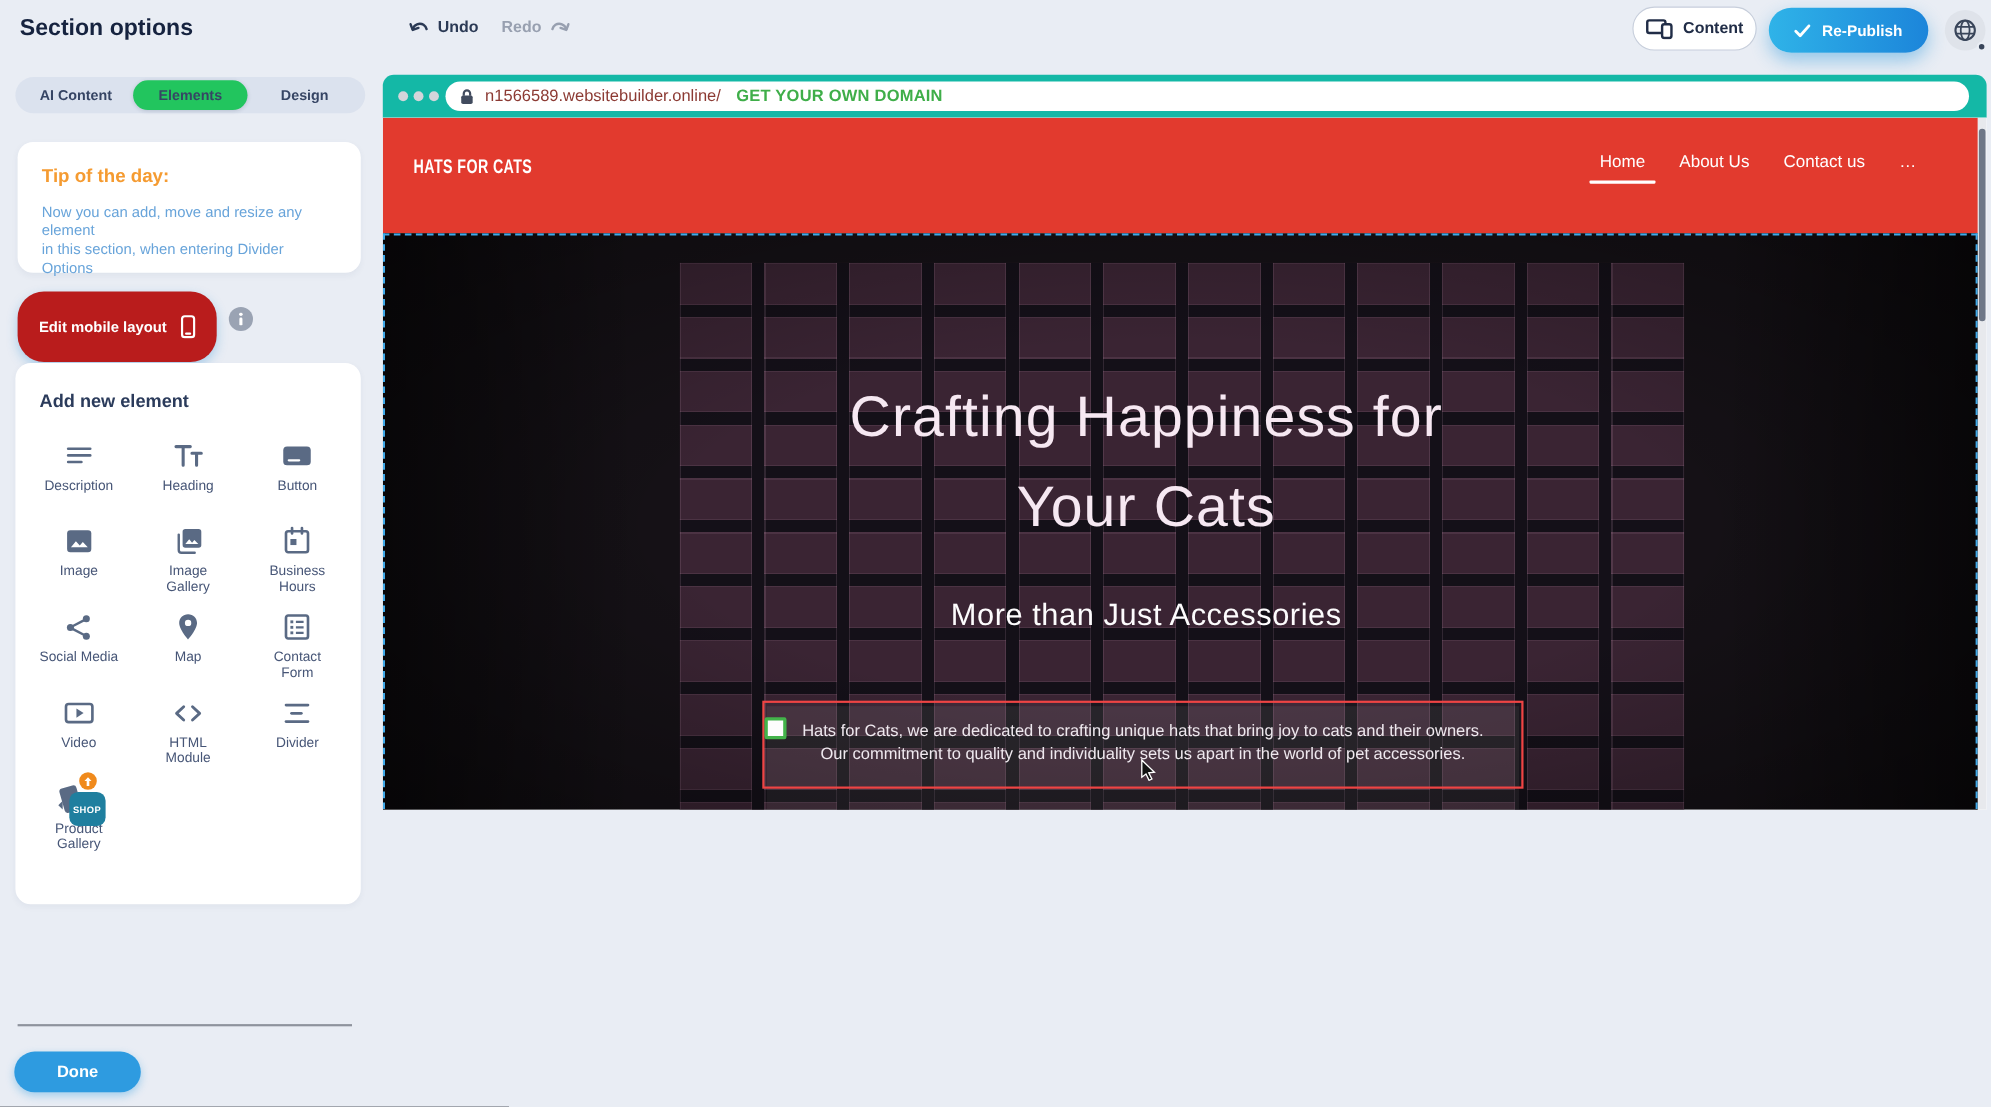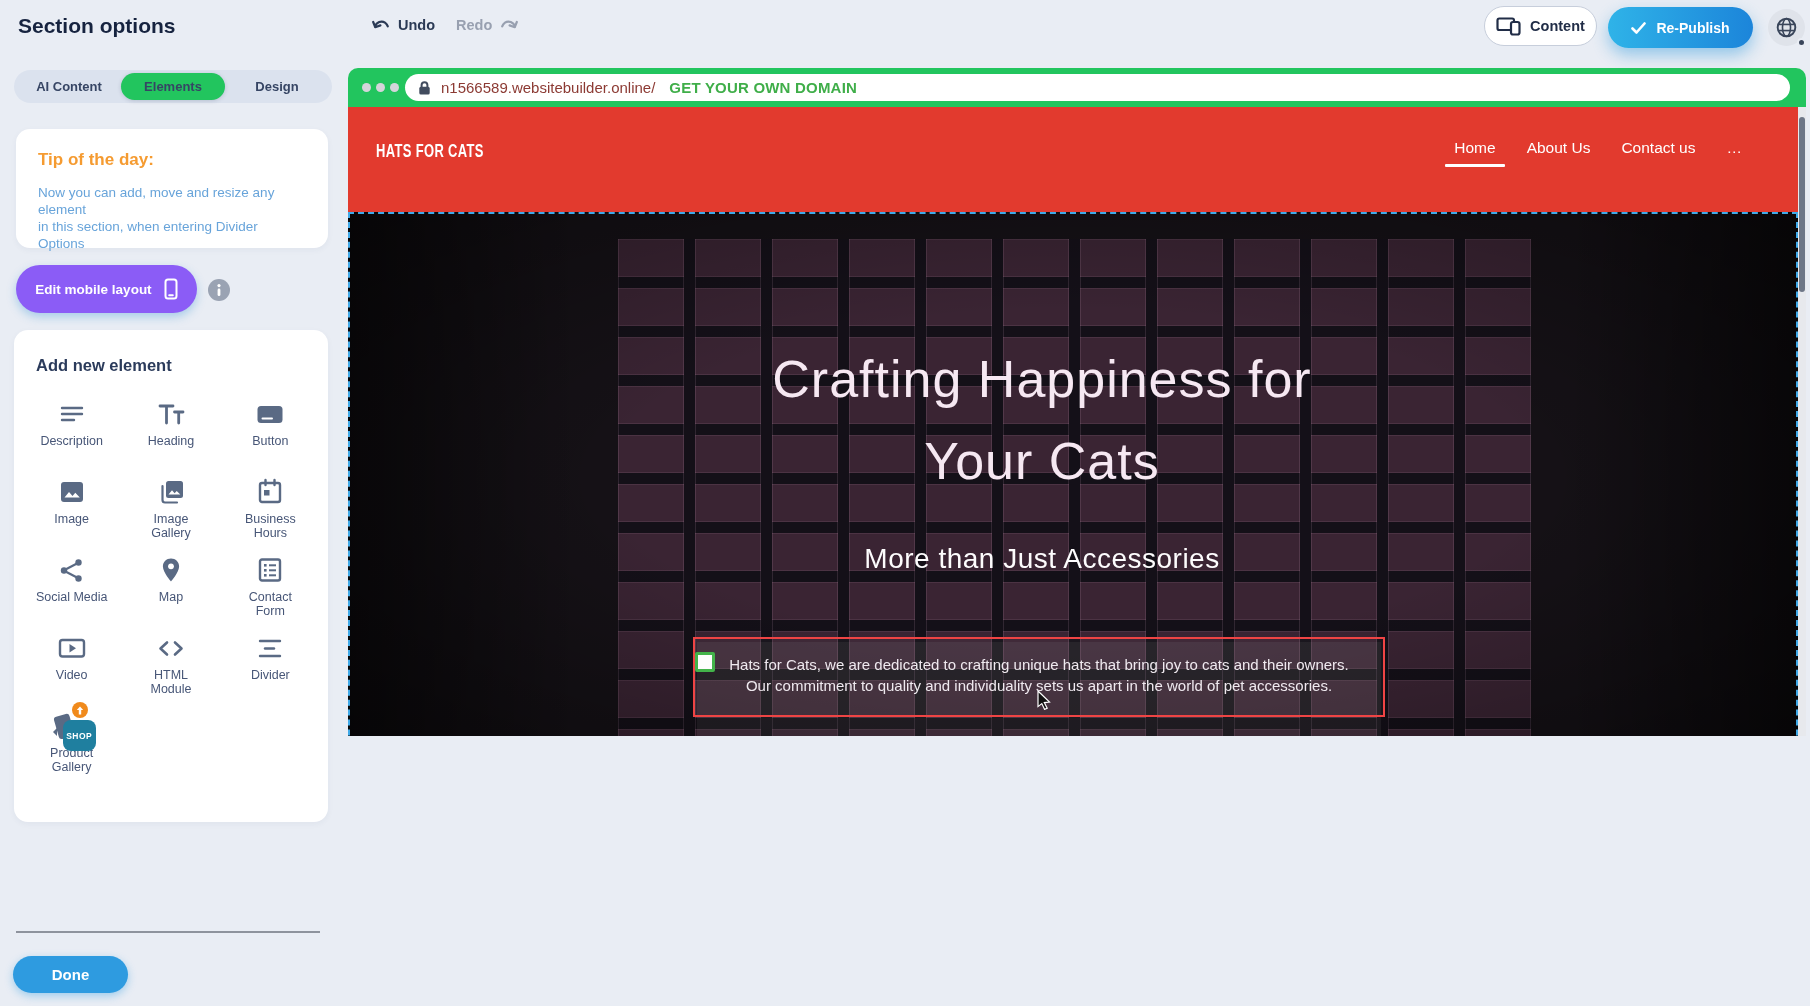--- a/index.html
+++ b/index.html
@@ -12,21 +12,21 @@
 
   
   .panel-title { left:18px; top:14px; font-size:21px; font-weight:700; color:#16233f; }
   .tabs { left:14px; top:70px; width:318px; height:33px; background:#dbe2ee; border-radius:17px; display:flex; align-items:stretch; padding:3px; }
   .tab { flex:1; display:flex; align-items:center; justify-content:center; font-size:13px; font-weight:700; color:#364564; border-radius:14px; cursor:pointer; }
   .tab.active { background:#22c55e; box-shadow:0 1px 4px rgba(25,40,80,.18); }
   .card { background:#fff; border-radius:14px; box-shadow:0 2px 6px rgba(30,50,90,.05); }
   .tip-card { left:16px; top:129px; width:312px; height:119px; }
   .tip-title { left:38px; top:150px; font-size:17px; font-weight:700; color:#f59b31; }
   .tip-body { left:38px; top:184px; width:270px; font-size:13.5px; line-height:17px; color:#68a4da; }
-  .edit-btn { left:16px; top:265px; width:181px; height:48px; border-radius:24px; background:#8b5cf6;
+  .edit-btn { left:16px; top:265px; width:181px; height:64px; border-radius:24px; background:#b91c1c;
     display:flex; align-items:center; justify-content:center; gap:12px; color:#fff; font-size:13.5px; font-weight:700;
     box-shadow:0 4px 10px rgba(47,142,211,.35); cursor:pointer; }
   .info-btn { left:208px; top:279px; width:22px; height:22px; border-radius:50%; background:#9aa3b3; display:flex; align-items:center; justify-content:center; cursor:pointer; }
   .add-panel { left:14px; top:330px; width:314px; height:492px; }
   .add-title { left:36px; top:356px; font-size:16.5px; font-weight:700; color:#2b3b5b; }
   .el-grid { left:14px; top:392px; width:314px; display:grid; grid-template-columns:1fr 1fr 1fr; grid-auto-rows:78px; padding:0 8px; }
   .el-item { display:flex; flex-direction:column; align-items:center; justify-content:flex-start; padding-top:4px; cursor:pointer; }
   .el-icon { height:36px; display:flex; align-items:center; justify-content:center; }
   .el-label { margin-top:3px; max-width:75px; text-align:center; font-size:12.5px; line-height:13.5px; color:#475677; }
   .side-divider { left:16px; top:931px; width:304px; border-top:2px solid #8e939d; }
@@ -38,21 +38,21 @@
   .redo-btn { left:456px; top:17px; display:flex; align-items:center; gap:7px; font-size:14.5px; font-weight:700; color:#98a0b0; cursor:pointer; }
   .preview-btn { left:1484px; top:6px; width:113px; height:40px; border-radius:20px; background:#fff; border:1.5px solid #c7cedb;
     display:flex; align-items:center; justify-content:center; gap:9px; font-size:14.5px; font-weight:700; color:#212d47; cursor:pointer; }
   .republish-btn { left:1608px; top:7px; width:145px; height:41px; border-radius:21px;
     background:linear-gradient(90deg,#2fb3e8,#1c85da); box-shadow:0 7px 16px rgba(41,150,220,.45);
     display:flex; align-items:center; justify-content:center; gap:10px; font-size:14px; font-weight:700; color:#fff; cursor:pointer; }
   .globe-btn { left:1768px; top:9px; width:37px; height:37px; border-radius:50%; background:#dfe3ea; display:flex; align-items:center; justify-content:center; cursor:pointer; }
   .globe-dot { position:absolute; right:-1px; bottom:-1px; width:9px; height:9px; border-radius:50%; background:#39455a; border:2px solid #e9edf4; }
 
   
-  .browser-bar { left:348px; top:68px; width:1458px; height:39px; background:#22c55e; border-radius:10px 10px 0 0; }
+  .browser-bar { left:348px; top:68px; width:1458px; height:39px; background:#14b8a6; border-radius:10px 10px 0 0; }
   .traffic-dot { width:9px; height:9px; border-radius:50%; background:#d4d5da; position:absolute; top:15px; }
   .address-pill { position:absolute; left:57px; top:6px; width:1385px; height:27px; background:#fff; border-radius:14px;
     display:flex; align-items:center; padding-left:13px; }
   .url-text { margin-left:10px; font-size:15px; color:#8c3a33; }
   .domain-cta { margin-left:14px; font-size:15px; font-weight:700; color:#3fae49; letter-spacing:.2px; cursor:pointer; }
 
   
   .site { left:348px; top:107px; width:1458px; height:629px; background:#fff; overflow:hidden; }
   .site-header { position:absolute; left:0; top:0; width:1450px; height:105px; background:#e23a2e; }
   .site-logo { position:absolute; left:28px; top:34px; font-size:18px; font-weight:700; color:#fff; letter-spacing:.5px;

